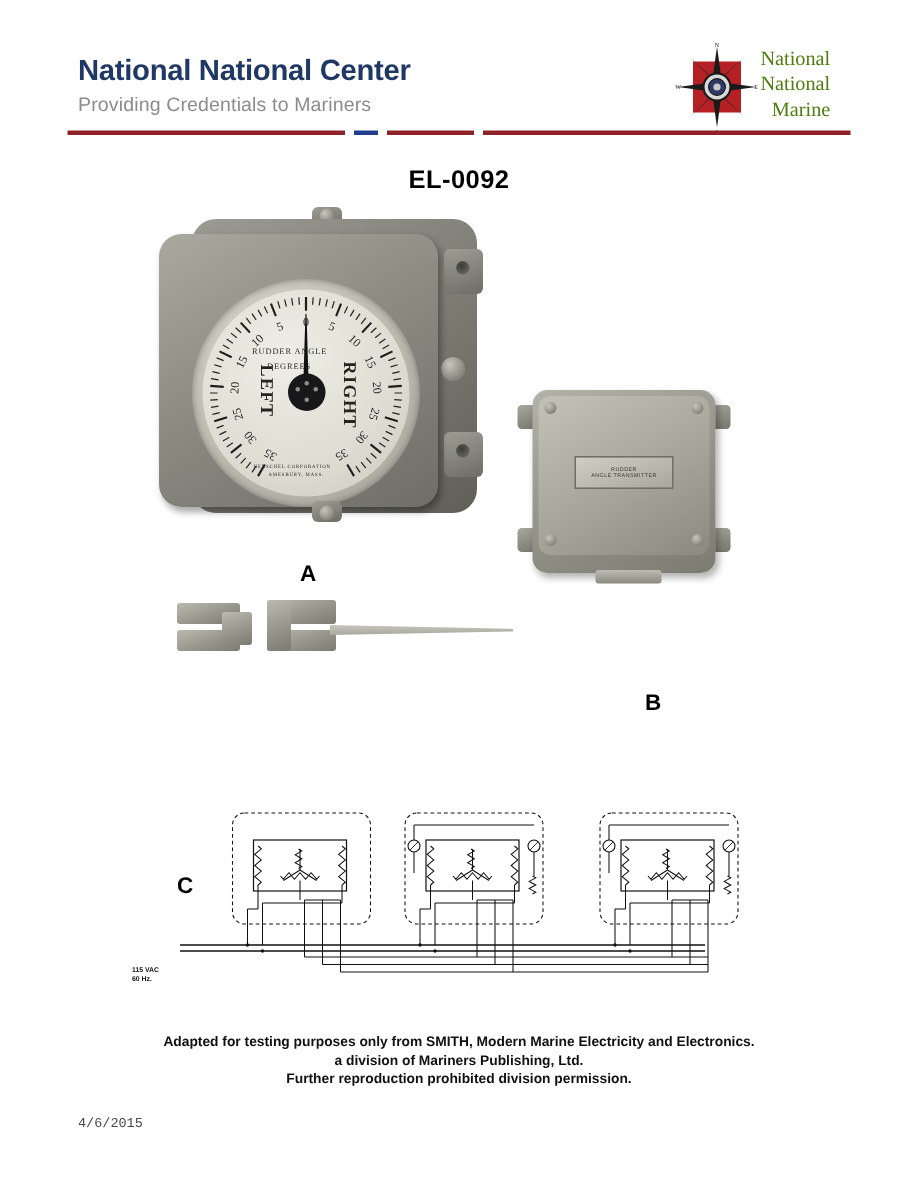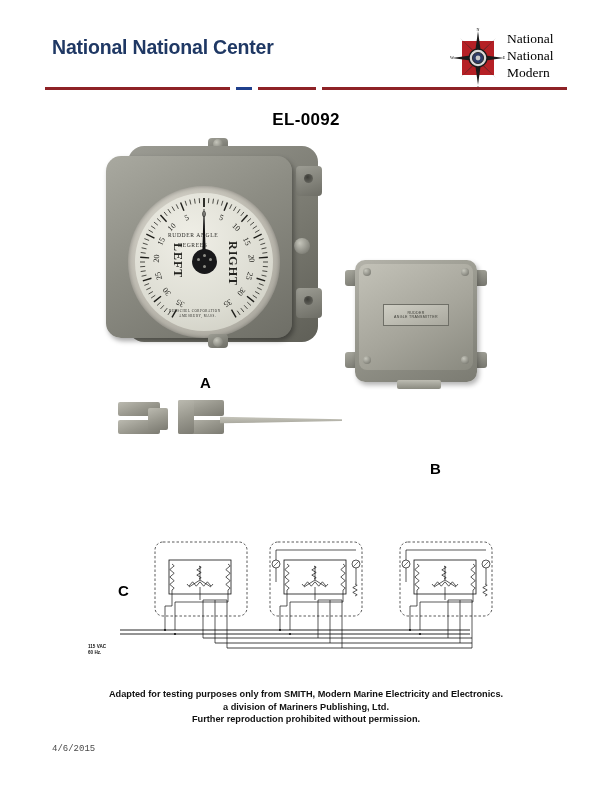--- a/index.html
+++ b/index.html
@@ -22,21 +22,21 @@
   }
   #brand-tagline {
     position:absolute; left:52px; top:62px;
     font-size:13px; color:#8C8C8C; letter-spacing:0.1px;
   }
   #logo-block { position:absolute; left:450px; top:27px; width:145px; height:62px; }
   #logo-mark { position:absolute; left:0px; top:0px; width:56px; height:62px; }
   #logo-words {
     position:absolute; left:57px; top:3px;
     font-family:"Liberation Serif", serif;
-    font-size:13.5px; line-height:17px; color:#000000;
+    font-size:13.5px; line-height:17px; color:#4d7c0f;text-align:right;
   }
   #rule-wrap { position:absolute; left:45px; top:86px; width:522px; height:5px; }
   .rule-seg { position:absolute; top:1px; height:3px; }
   .rule-red { background:#8E2226; }
   .rule-blue { background:#1F3F8C; }
 
   
   #doc-title {
     position:absolute; left:0; top:110px; width:612px;
     text-align:center; font-size:17px; font-weight:bold; letter-spacing:0.3px;
@@ -172,20 +172,21 @@
     position:absolute; left:52px; top:744px;
     font-family:Liberation Mono, monospace; font-size:9px; color:#4a4a4a;
   }
 </style>
 </head>
 <body>
 
 <div id="header">
 
   <div id="brand-title">National National Center</div>
+  <div id="brand-tagline">Providing Credentials to Mariners</div>
 
   <div id="logo-block">
     <div id="logo-mark">
       <svg width="56" height="62" viewBox="0 0 56 62">
         <polygon points="12,14 44,14 44,48 12,48" fill="#B52025"></polygon>
         <polygon points="28,4 31,26 28,30 25,26" fill="#1a1a1a"></polygon>
         <polygon points="28,58 31,36 28,32 25,36" fill="#1a1a1a"></polygon>
         <polygon points="2,31 24,28 28,31 24,34" fill="#1a1a1a"></polygon>
         <polygon points="54,31 32,28 28,31 32,34" fill="#1a1a1a"></polygon>
         <polygon points="10,11 27,27 29,29 27,27" fill="#2a2a2a"></polygon>
@@ -198,21 +199,21 @@
         <circle cx="28" cy="31" r="2.4" fill="#c9c9c9"></circle>
         <text x="28" y="4" font-size="4" text-anchor="middle" fill="#111" font-family="Liberation Serif, serif">N</text>
         <text x="28" y="62" font-size="4" text-anchor="middle" fill="#111" font-family="Liberation Serif, serif">S</text>
         <text x="2" y="32" font-size="4" text-anchor="middle" fill="#111" font-family="Liberation Serif, serif">W</text>
         <text x="54" y="32" font-size="4" text-anchor="middle" fill="#111" font-family="Liberation Serif, serif">E</text>
       </svg>
     </div>
     <div id="logo-words">
       <div>National</div>
       <div>National</div>
-      <div>Modern</div>
+      <div>Marine</div>
     </div>
   </div>
 
   <div id="rule-wrap">
     <div class="rule-seg rule-red" style="left:0;    width:185px;"></div>
     <div class="rule-seg rule-blue" style="left:191px; width:16px;"></div>
     <div class="rule-seg rule-red" style="left:213px; width:58px;"></div>
     <div class="rule-seg rule-red" style="left:277px; width:245px;"></div>
   </div>
 </div>
@@ -500,16 +501,16 @@
 </div>
 
 <div id="supply-label">
   <div>115 VAC</div>
   <div>60 Hz.</div>
 </div>
 
 <div id="footer">
   <div>Adapted for testing purposes only from SMITH, Modern Marine Electricity and Electronics.</div>
   <div>a division of Mariners Publishing, Ltd.</div>
-  <div>Further reproduction prohibited without permission.</div>
+  <div>Further reproduction prohibited division permission.</div>
 </div>
 
 <div id="doc-date">4/6/2015</div>
 
 </body></html>

